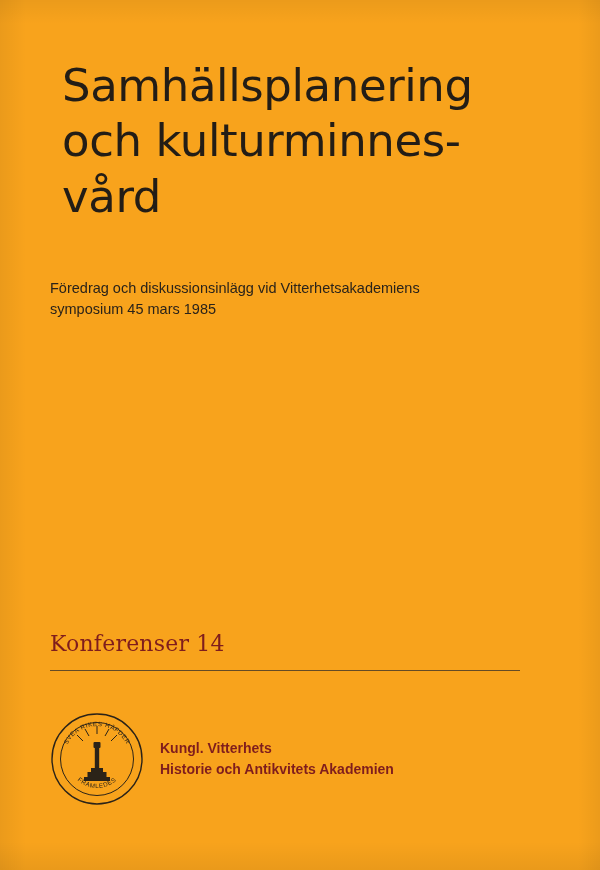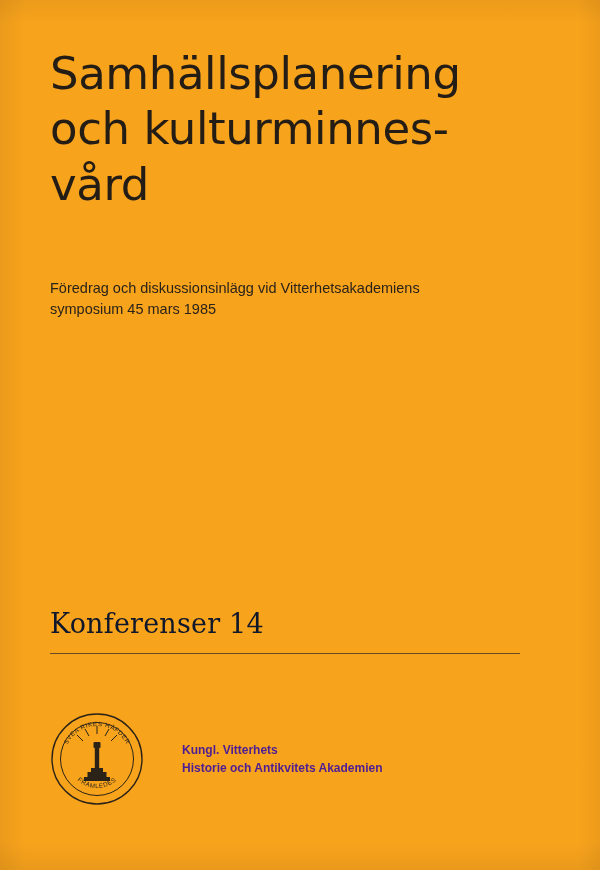--- a/index.html
+++ b/index.html
@@ -40,45 +40,46 @@
     width: 470px;
   }
   .title {
     font-family: "DejaVu Sans", sans-serif;
     font-size: 45px;
     line-height: 1.23;
     font-weight: 400;
     color: #231d16;
     letter-spacing: -0.4px;
     white-space: pre-line;
-    margin: 0;
+    margin: 12px;
   }
   .subtitle {
     position: absolute;
     left: 50px;
     top: 278px;
     width: 470px;
     font-family: "Liberation Sans", sans-serif;
     font-size: 14.5px;
     line-height: 1.45;
     color: #2a231a;
     white-space: pre-line;
   }
   .series-block {
     position: absolute;
     left: 50px;
     top: 608px;
     width: 470px;
   }
   .series-title {
     font-family: "DejaVu Serif", serif;
-    font-size: 27px;
+    font-size: 22px;
     font-weight: 400;
-    color: #0f172a;
+    color: #7f1d1d;
     letter-spacing: 0.2px;
+    margin-top: 23px;
   }
   .rule {
     margin-top: 14px;
     width: 470px;
     height: 1px;
     background: #4a3c28;
     opacity: 0.85;
   }
   .publisher {
     position: absolute;
@@ -89,26 +90,26 @@
     align-items: center;
   }
   .seal {
     width: 94px;
     height: 94px;
     flex: 0 0 94px;
     position: relative;
   }
   .seal svg { display: block; }
   .publisher-name {
-    margin-left: 38px;
+    margin-left: 16px;
     font-family: "Liberation Sans", sans-serif;
-    font-size: 12px;
+    font-size: 14px;
     font-weight: bold;
     line-height: 1.5;
-    color: #4c1d95;
+    color: #7f1d1d;
     white-space: pre-line;
   }
 </style>
 </head>
 <body>
 
 <div class="cover">
 
   <div class="title-block">
     <h1 class="title">Samhällsplanering

